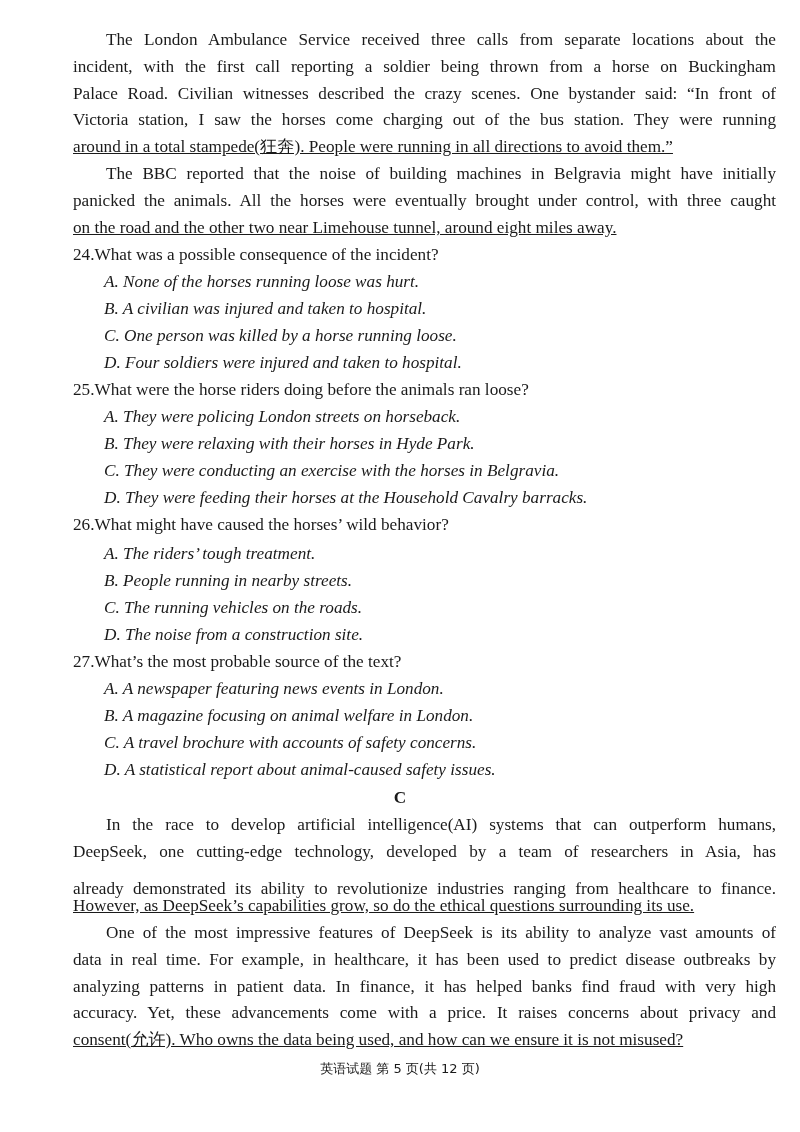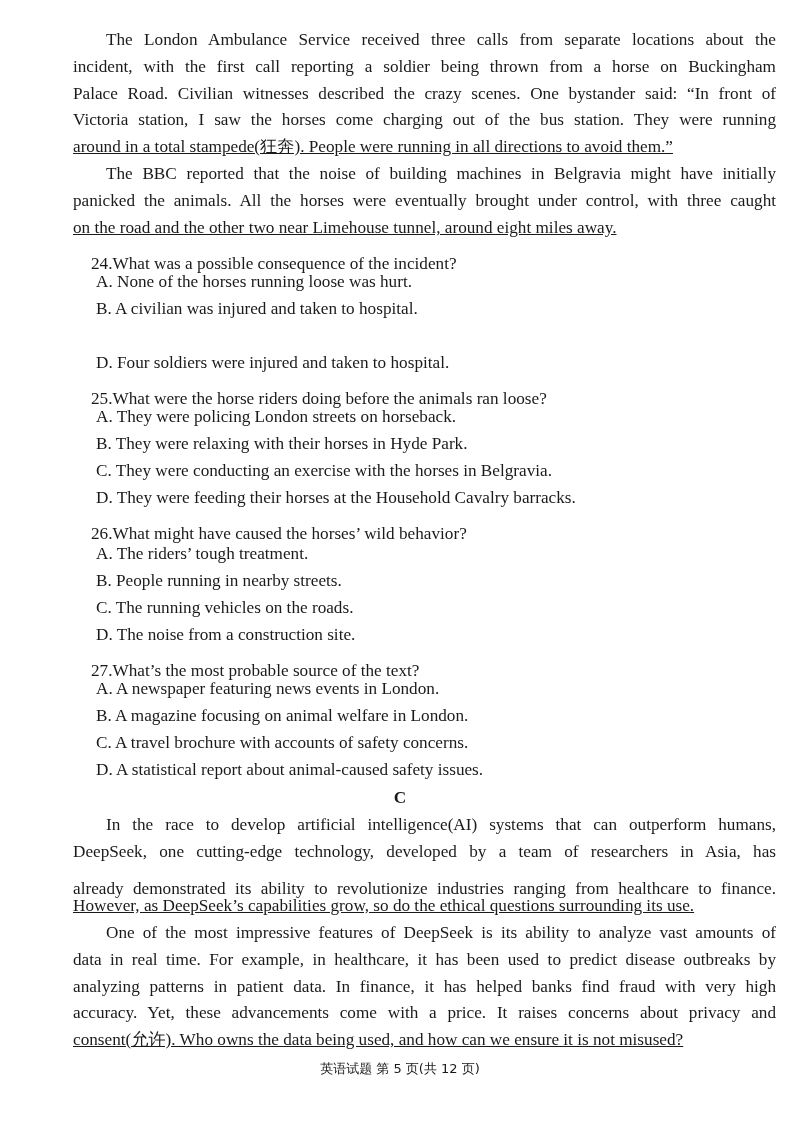--- a/index.html
+++ b/index.html
@@ -3,22 +3,22 @@
 <meta charset="utf-8">
 <style>
   html, body { margin: 0; padding: 0; background: #ffffff; }
   body { width: 800px; height: 1132px; position: relative; overflow: hidden;
          font-family: "Liberation Serif", "DejaVu Serif", serif; color: #1a1a1a; }
   .page { position: absolute; left: 0; top: 0; width: 676px; height: 1132px; }
   .line { position: absolute; left: 73px; width: 703px; font-size: 17.2px; line-height: 22px;
           white-space: nowrap; text-align: justify; text-align-last: justify; }
   .line.last { text-align-last: left; text-decoration: underline; }
   .indent { left: 106px; width: 670px; }
-  .opt { left: 96px; width: 676px; text-align-last: left; }
-  .q { left: 91px; text-align-last: left; margin-top: 9px; }
+  .opt { left: 104px; width: 676px; text-align-last: left; font-style: italic; }
+  .q { left: 73px; text-align-last: left; }
   .center { left: 0; width: 800px; text-align: center; text-align-last: center; font-weight: bold; }
   .footer { font-family: "DejaVu Sans", sans-serif; font-size: 13px; font-weight: normal; }
 </style>
 </head>
 <body>
 
 <div class="page">
 
   <div class="line indent" style="top:29px">The London Ambulance Service received three calls from separate locations about the</div>
   <div class="line" style="top:56px">incident, with the first call reporting a soldier being thrown from a horse on Buckingham</div>
@@ -28,20 +28,21 @@
 
   <div class="line indent" style="top:163px">The BBC reported that the noise of building machines in Belgravia might have initially</div>
   <div class="line" style="top:190px">panicked the animals. All the horses were eventually brought under control, with three caught</div>
   <div class="line last" style="top:217px">on the road and the other two near Limehouse tunnel, around eight miles away.</div>
 
   <div class="line q" style="top:244px">
     <span>24.</span><span>What was a possible consequence of the incident?</span>
   </div>
   <div class="line opt" style="top:271px">A. None of the horses running loose was hurt.</div>
   <div class="line opt" style="top:298px">B. A civilian was injured and taken to hospital.</div>
+  <div class="line opt" style="top:325px">C. One person was killed by a horse running loose.</div>
   <div class="line opt" style="top:352px">D. Four soldiers were injured and taken to hospital.</div>
 
   <div class="line q" style="top:379px">
     <span>25.</span><span>What were the horse riders doing before the animals ran loose?</span>
   </div>
   <div class="line opt" style="top:406px">A. They were policing London streets on horseback.</div>
   <div class="line opt" style="top:433px">B. They were relaxing with their horses in Hyde Park.</div>
   <div class="line opt" style="top:460px">C. They were conducting an exercise with the horses in Belgravia.</div>
   <div class="line opt" style="top:487px">D. They were feeding their horses at the Household Cavalry barracks.</div>
 

